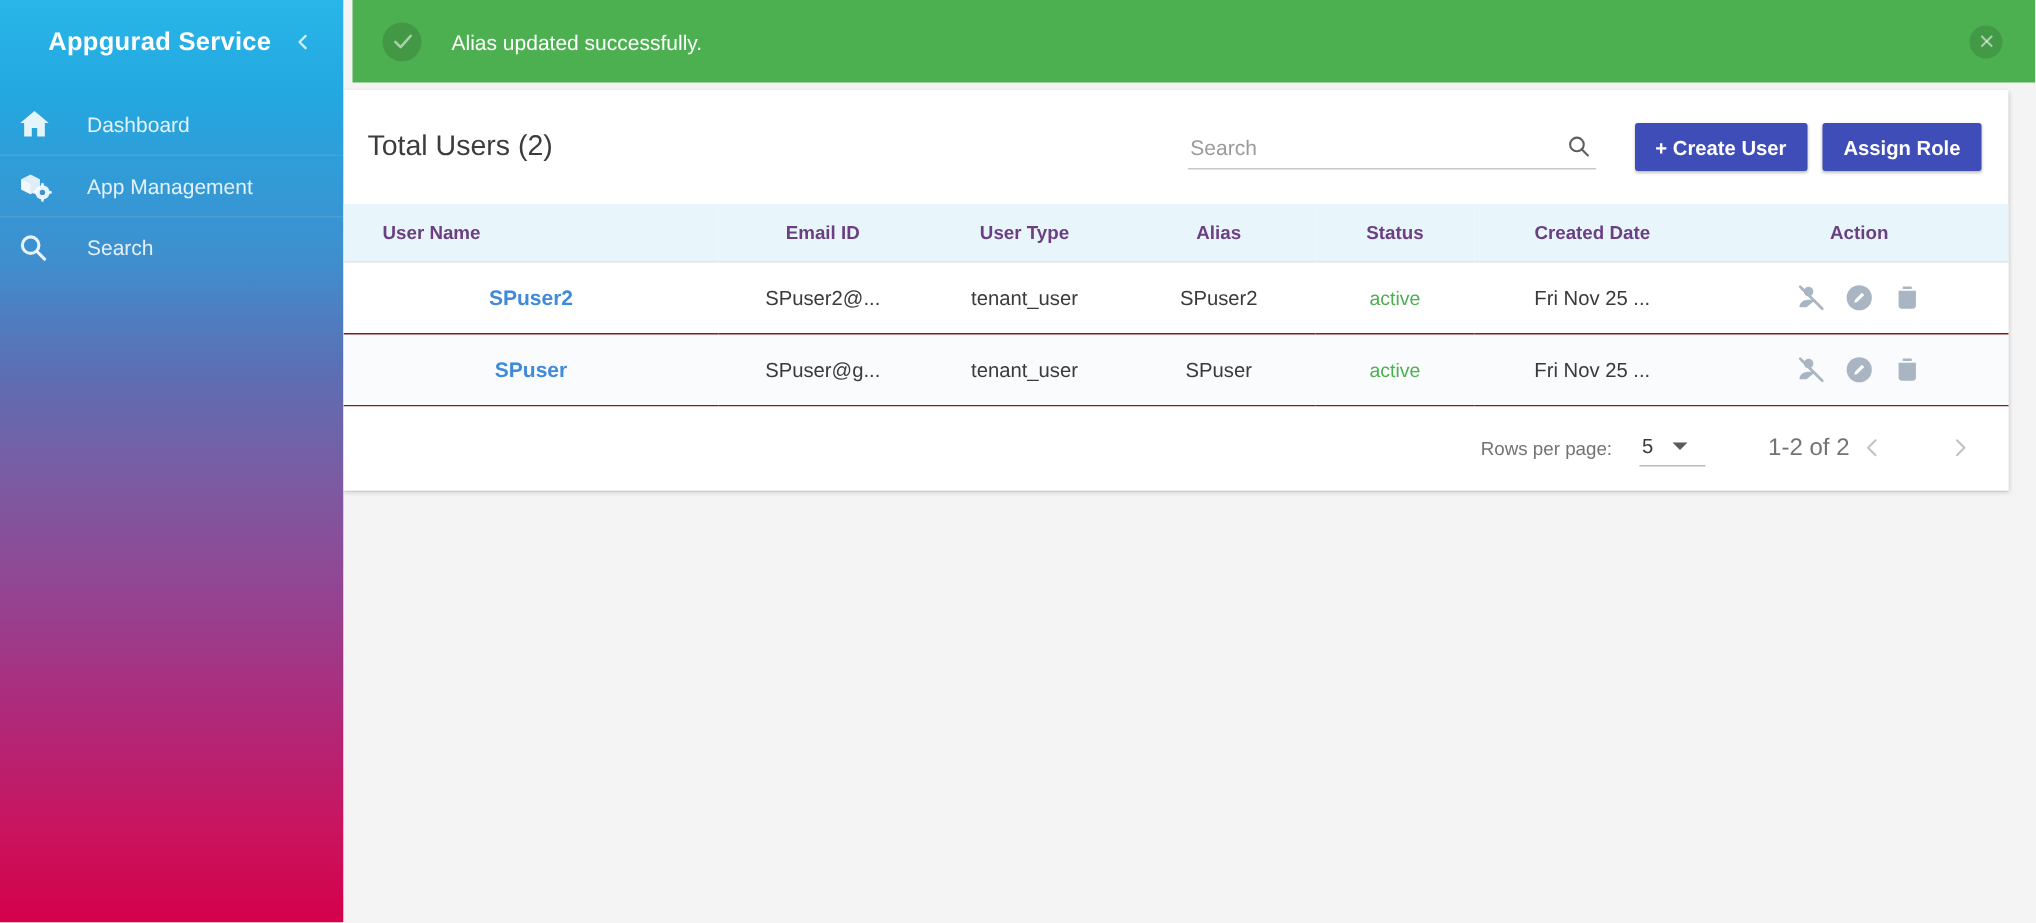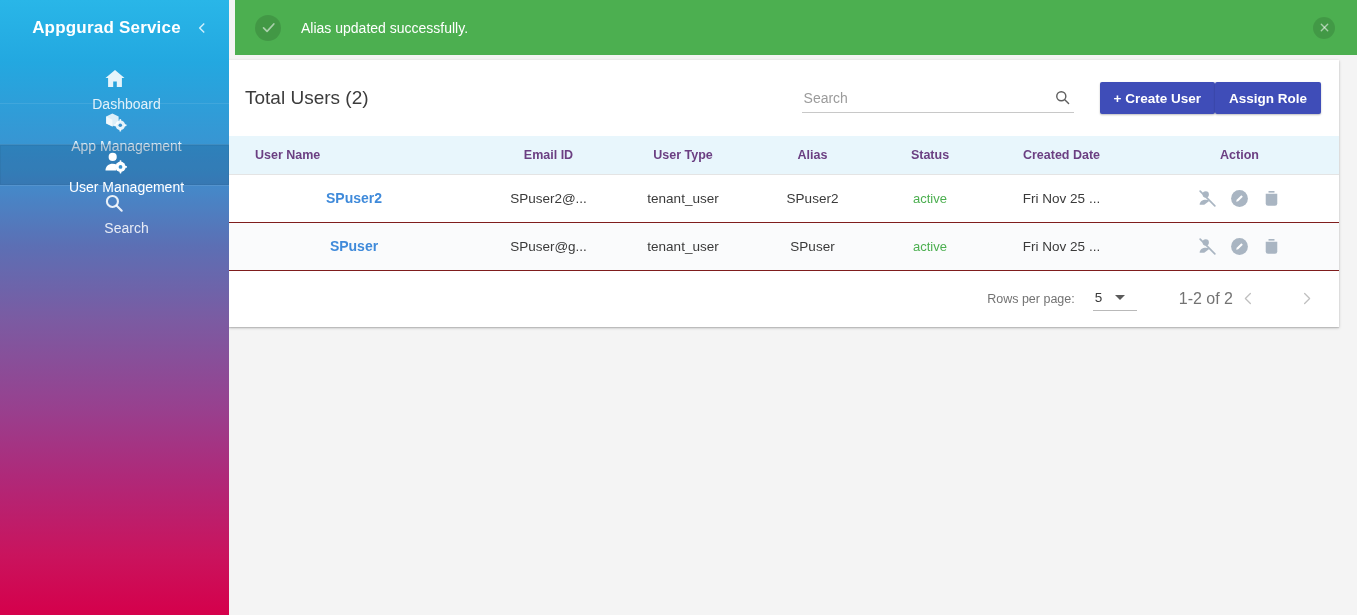--- a/index.html
+++ b/index.html
@@ -71,21 +71,20 @@
   .sidebar-nav { margin-top: 7px; }
 
   .nav-item {
     height: 41px;
     display: flex;
     align-items: center;
     padding-left: 11px;
     cursor: pointer;
     position: relative;
     border-top: 1px solid rgba(255,255,255,0.09);
-    flex-direction: column;
   }
   .nav-item:first-child { border-top: none; }
   .nav-item .nav-icon {
     width: 34px;
     flex: 0 0 34px;
     display: flex;
     align-items: center;
     justify-content: flex-start;
     color: rgba(255,255,255,0.88);
   }
@@ -215,21 +214,21 @@
     background: #3f4db8;
     color: #fff;
     font-size: 13.5px;
     font-weight: bold;
     font-family: "Liberation Sans", sans-serif;
     padding: 0 14px;
     cursor: pointer;
     box-shadow: 0 1px 2px rgba(0,0,0,0.25);
     white-space: nowrap;
   }
-  .btn + .btn { }
+  .btn + .btn { margin-left: 10px; }
 
   
   table.users {
     width: 100%;
     border-collapse: collapse;
     table-layout: fixed;
   }
   table.users thead tr { background: #e8f6fc; height: 38px; }
   table.users thead th {
     font-size: 12.5px;
@@ -361,37 +360,20 @@
               <rect x="15.75" y="9.6" width="1.7" height="2.4" rx="0.6"></rect>
               <rect x="15.75" y="19.2" width="1.7" height="2.4" rx="0.6"></rect>
               <rect x="10.6" y="14.75" width="2.4" height="1.7" rx="0.6"></rect>
               <rect x="20.2" y="14.75" width="2.4" height="1.7" rx="0.6"></rect>
             </g>
           </svg>
         </span>
         <span class="nav-label">App Management</span>
       </div>
 
-      <div class="nav-item active">
-        <span class="nav-icon">
-          <svg width="25" height="25" viewBox="0 0 24 24" fill="currentColor">
-            <circle cx="9.3" cy="6.6" r="3.9"></circle>
-            <path d="M2.4 19.5c0-3.9 3.1-6.4 6.9-6.4 1.5 0 2.9.4 4 1.1-.6 1-.9 2.1-.9 3.3 0 .8.1 1.5.4 2.2H2.4z"></path>
-            <circle cx="16.8" cy="16.2" r="4.9" fill="currentColor"></circle>
-            <circle cx="16.8" cy="16.2" r="1.8" fill="#3a93cf"></circle>
-            <g fill="currentColor">
-              <rect x="15.95" y="9.9" width="1.7" height="2.5" rx="0.6"></rect>
-              <rect x="15.95" y="20" width="1.7" height="2.5" rx="0.6"></rect>
-              <rect x="10.3" y="15.35" width="2.5" height="1.7" rx="0.6"></rect>
-              <rect x="20.5" y="15.35" width="2.5" height="1.7" rx="0.6"></rect>
-            </g>
-          </svg>
-        </span>
-        <span class="nav-label">User Management</span>
-      </div>
 
       <div class="nav-item">
         <span class="nav-icon">
           <svg width="22" height="22" viewBox="0 0 24 24" fill="none" stroke="currentColor" stroke-width="2.3" stroke-linecap="round">
             <circle cx="10.3" cy="10.3" r="6"></circle>
             <line x1="15" y1="15" x2="20.4" y2="20.4"></line>
           </svg>
         </span>
         <span class="nav-label">Search</span>
       </div>

